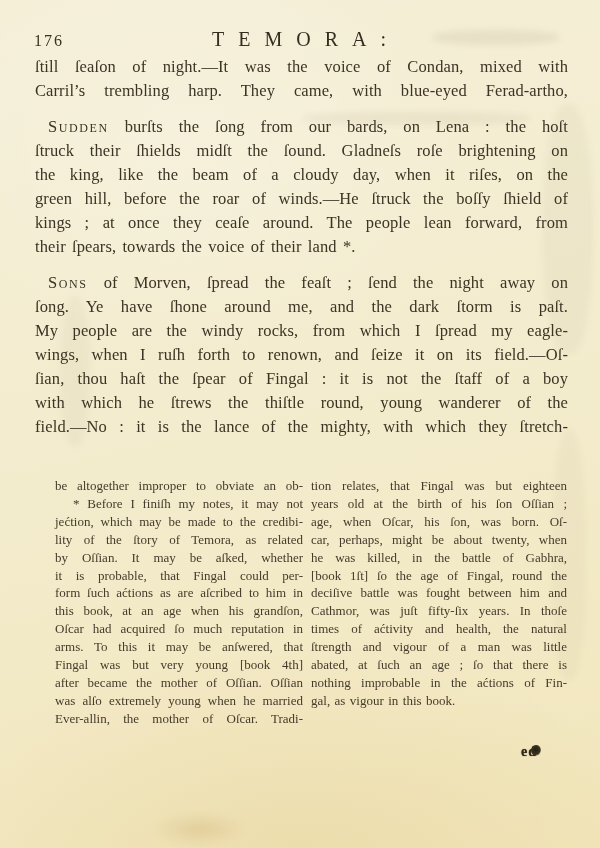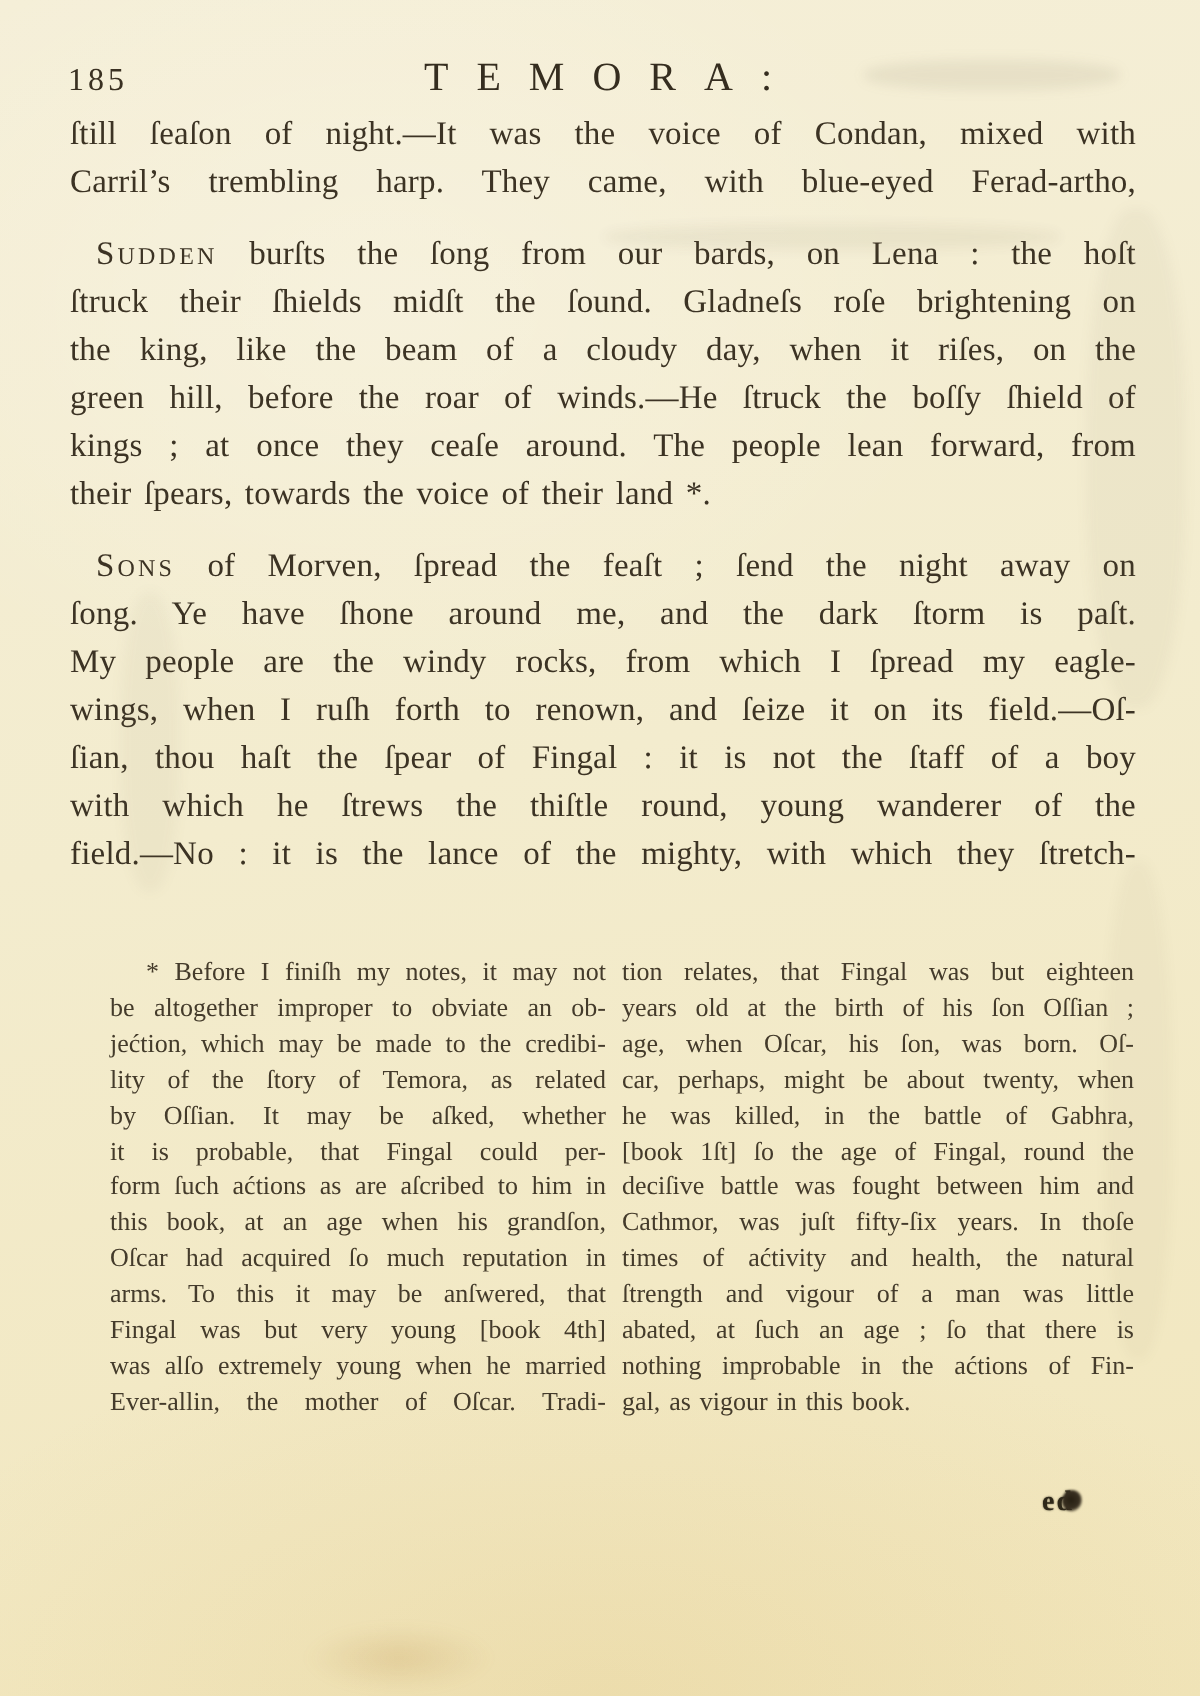--- a/index.html
+++ b/index.html
@@ -50,21 +50,21 @@
   .g5{left:552px;top:430px;width:34px;height:250px;opacity:.45;}
   .stain{position:absolute;left:152px;top:812px;width:95px;height:34px;border-radius:50%;
          background:radial-gradient(ellipse, rgba(168,112,30,0.16), rgba(168,112,30,0) 70%);filter:blur(3px);}
 </style>
 </head>
 <body>
 
 <div class="page">
 
   <div class="header">
-    <span class="pageno">185</span>
+    <span class="pageno">176</span>
     <span class="title">TEMORA:</span>
   </div>
 
   <div class="main">
 
     <div class="para">
       <div class="tl">ſtill ſeaſon of night.—It was the voice of Condan, mixed with</div>
       <div class="tl">Carril’s trembling harp. They came, with blue-eyed Ferad-artho,</div>
     </div>
 
@@ -84,31 +84,32 @@
       <div class="tl">wings, when I ruſh forth to renown, and ſeize it on its field.—Oſ-</div>
       <div class="tl">ſian, thou haſt the ſpear of Fingal : it is not the ſtaff of a boy</div>
       <div class="tl">with which he ſtrews the thiſtle round, young wanderer of the</div>
       <div class="tl">field.—No : it is the lance of the mighty, with which they ſtretch-</div>
     </div>
 
   </div>
 
   <div class="footnote">
     <div class="fcol">
+      <div class="fl">be altogether improper to obviate an ob-</div>
       <div class="fl ind">* Before I finiſh my notes, it may not</div>
-      <div class="fl">be altogether improper to obviate an ob-</div>
       <div class="fl">jećtion, which may be made to the credibi-</div>
       <div class="fl">lity of the ſtory of Temora, as related</div>
       <div class="fl">by Oſſian. It may be aſked, whether</div>
       <div class="fl">it is probable, that Fingal could per-</div>
       <div class="fl">form ſuch aćtions as are aſcribed to him in</div>
       <div class="fl">this book, at an age when his grandſon,</div>
       <div class="fl">Oſcar had acquired ſo much reputation in</div>
       <div class="fl">arms. To this it may be anſwered, that</div>
       <div class="fl">Fingal was but very young [book 4th]</div>
+      <div class="fl">after became the mother of Oſſian. Oſſian</div>
       <div class="fl">was alſo extremely young when he married</div>
       <div class="fl">Ever-allin, the mother of Oſcar. Tradi-</div>
     </div>
     <div class="fcol right">
       <div class="fl">tion relates, that Fingal was but eighteen</div>
       <div class="fl">years old at the birth of his ſon Oſſian ;</div>
       <div class="fl">age, when Oſcar, his ſon, was born. Oſ-</div>
       <div class="fl">car, perhaps, might be about twenty, when</div>
       <div class="fl">he was killed, in the battle of Gabhra,</div>
       <div class="fl">[book 1ſt] ſo the age of Fingal, round the</div>

